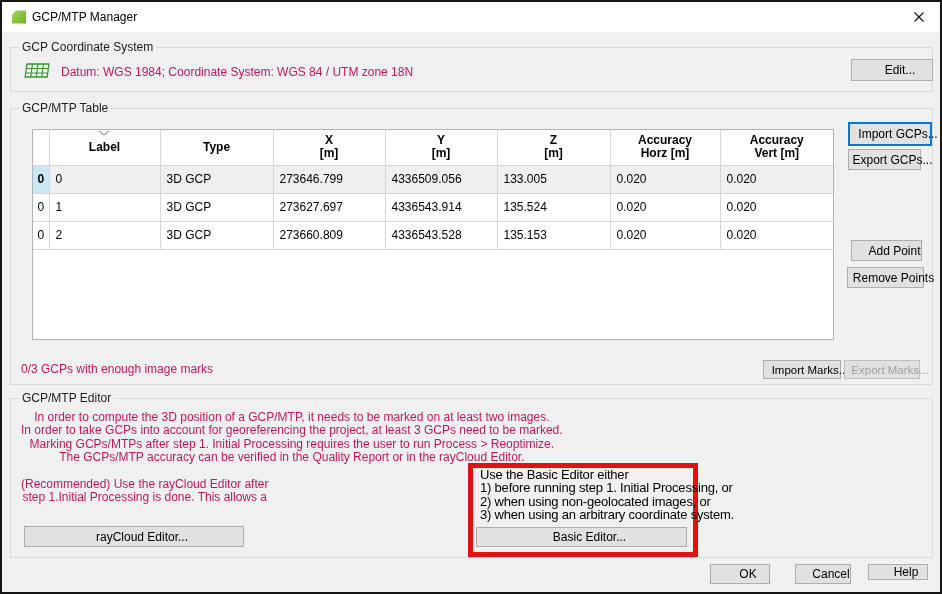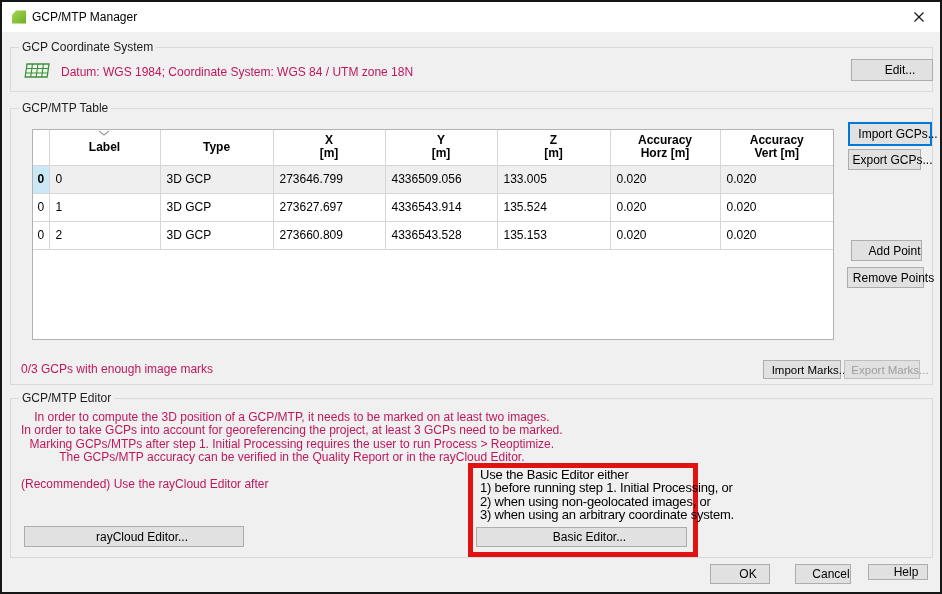--- a/index.html
+++ b/index.html
@@ -201,20 +201,21 @@
 
     <div style="position:absolute; left:19px; top:379px;">
       <div class="text12">In order to compute the 3D position of a GCP/MTP, it needs to be marked on at least two images.</div>
       <div class="text12">In order to take GCPs into account for georeferencing the project, at least 3 GCPs need to be marked.</div>
       <div class="text12">Marking GCPs/MTPs after step 1. Initial Processing requires the user to run Process &gt; Reoptimize.</div>
       <div class="text12">The GCPs/MTP accuracy can be verified in the Quality Report or in the rayCloud Editor.</div>
     </div>
 
     <div style="position:absolute; left:19px; top:446px;">
       <div class="text12">(Recommended) Use the rayCloud Editor after</div>
+      <div class="text12">step 1.Initial Processing is done. This allows a</div>
     </div>
     <div class="btn" style="left:22px; top:494px; width:220px; height:21px;">rayCloud Editor...</div>
 
     <div class="highlight-box" style="border-color: rgb(224, 18, 18);"></div>
     <div style="position:absolute; left:478px; top:436px;">
       <div class="note-small">Use the Basic Editor either</div>
       <div class="note-small">1) before running step 1. Initial Processing, or</div>
       <div class="note-small">2) when using non-geolocated images, or</div>
       <div class="note-small">3) when using an arbitrary coordinate system.</div>
     </div>

